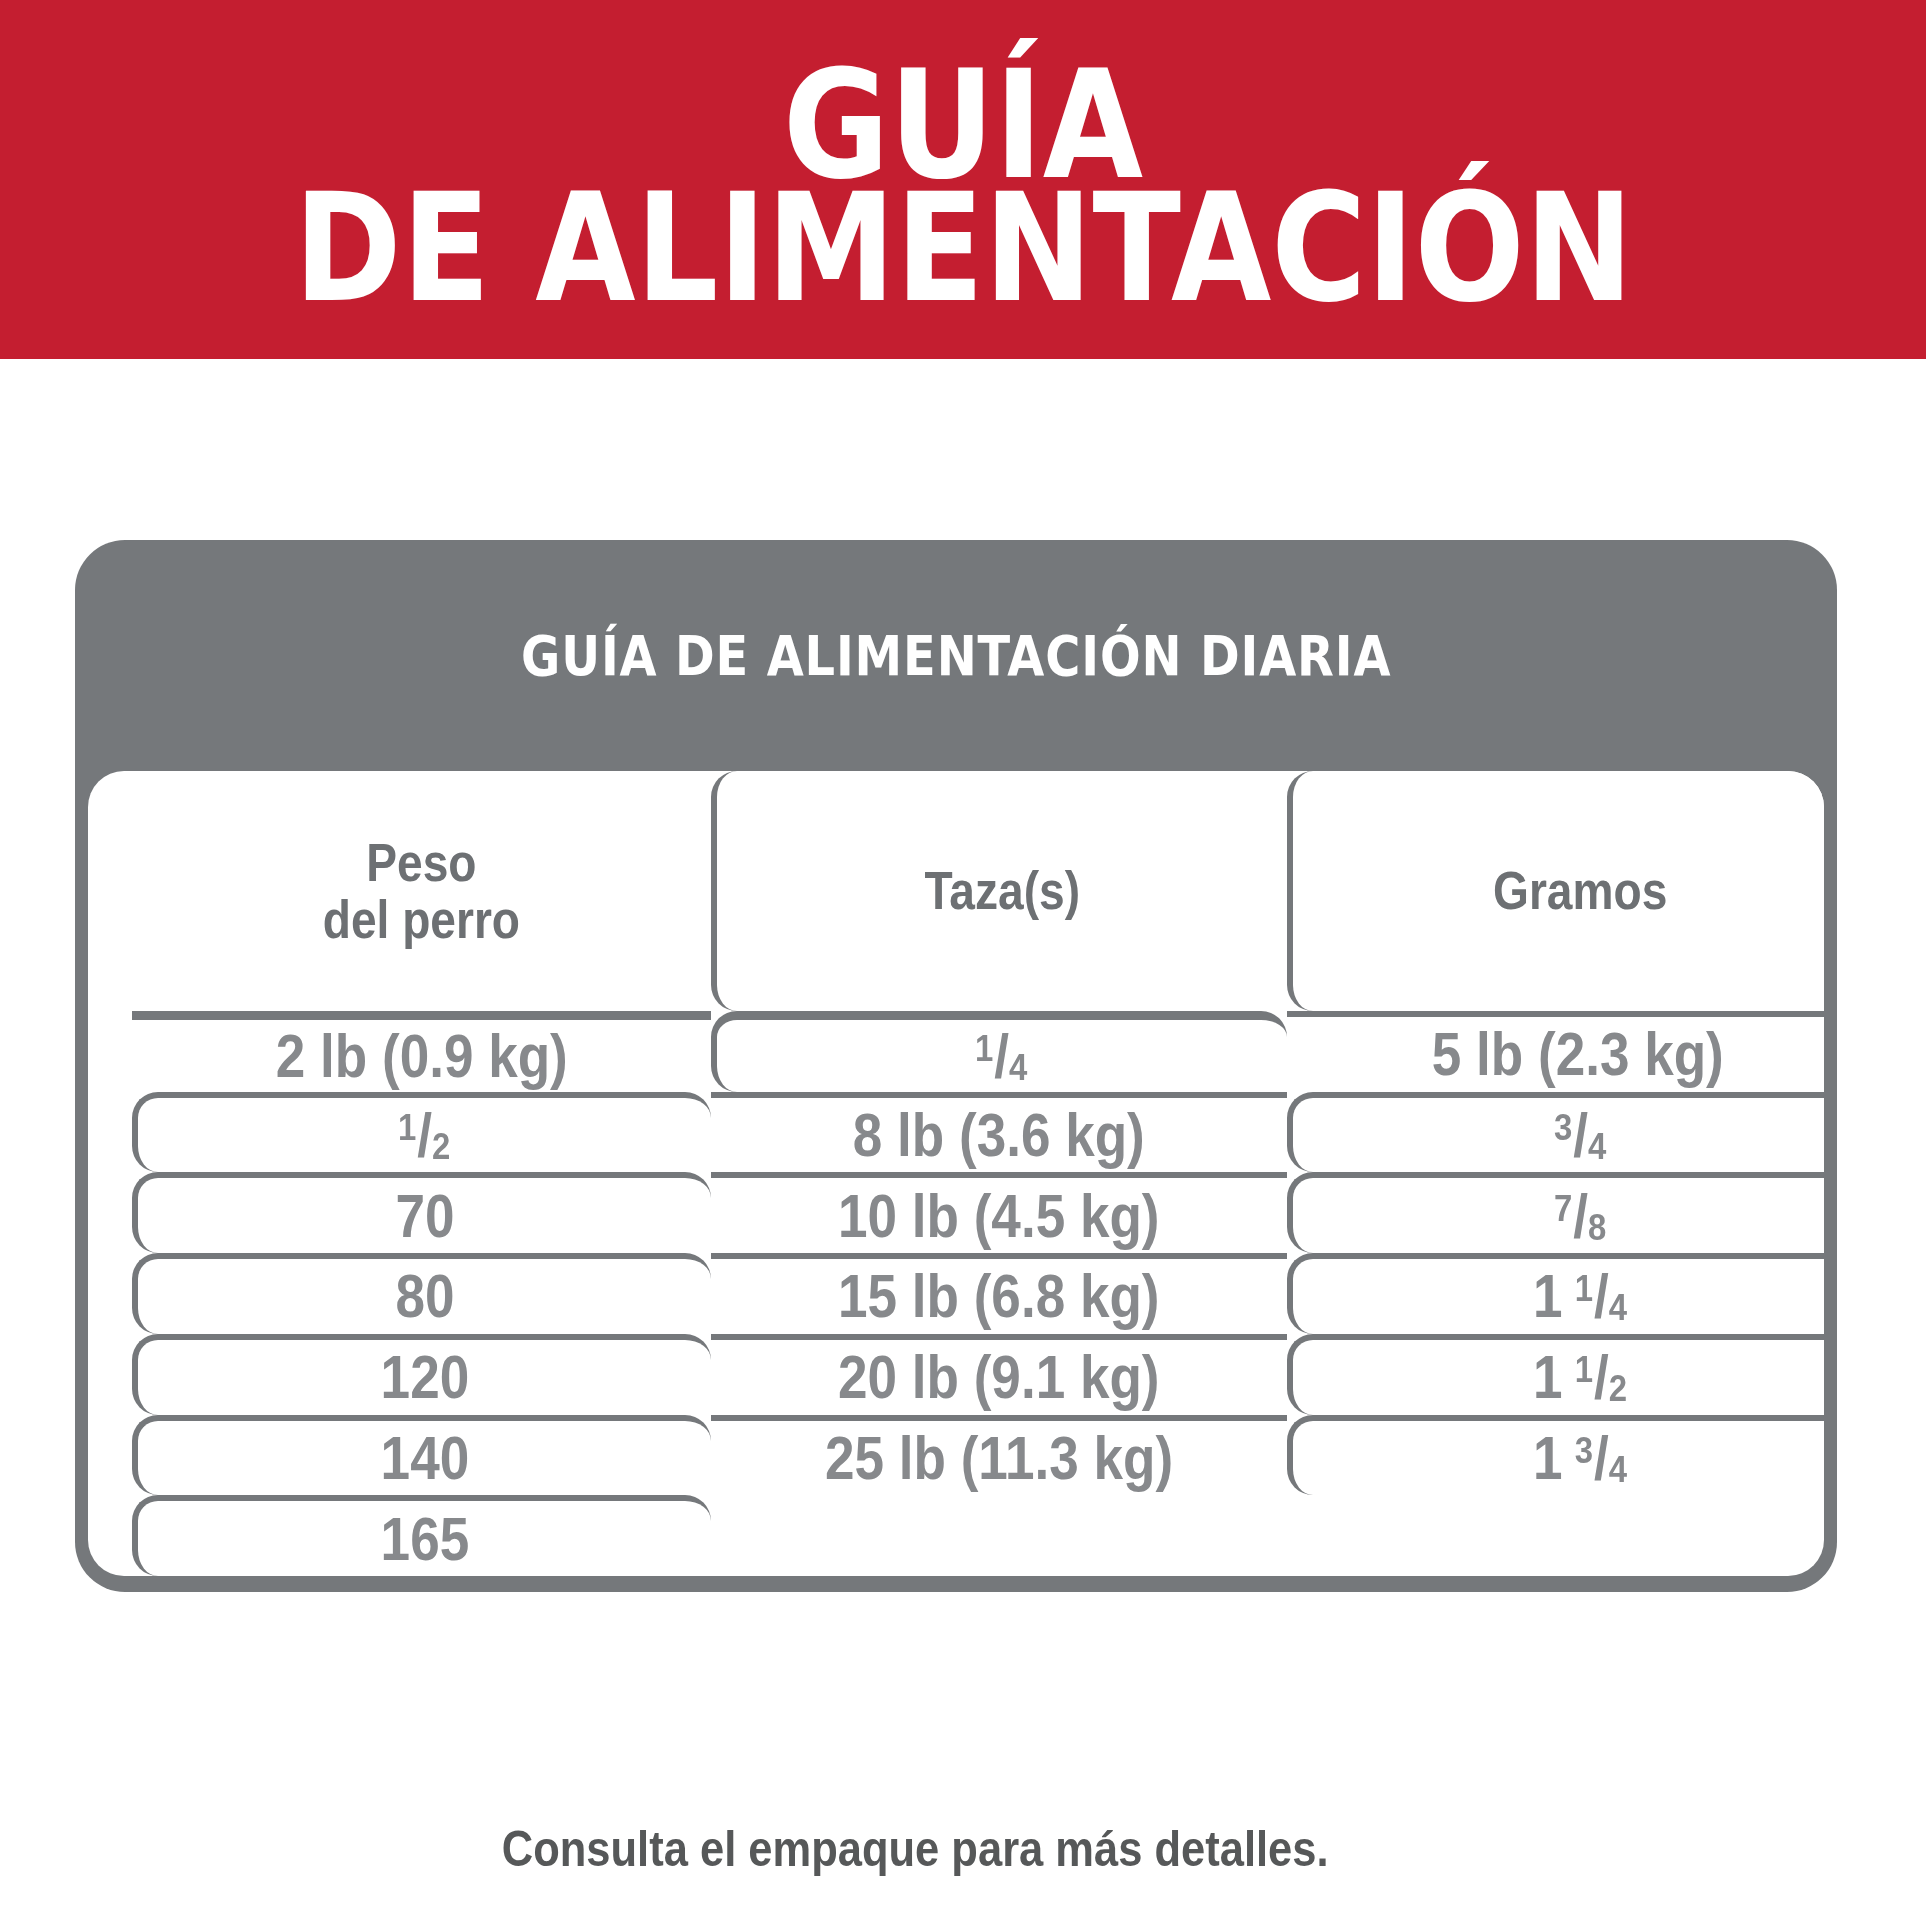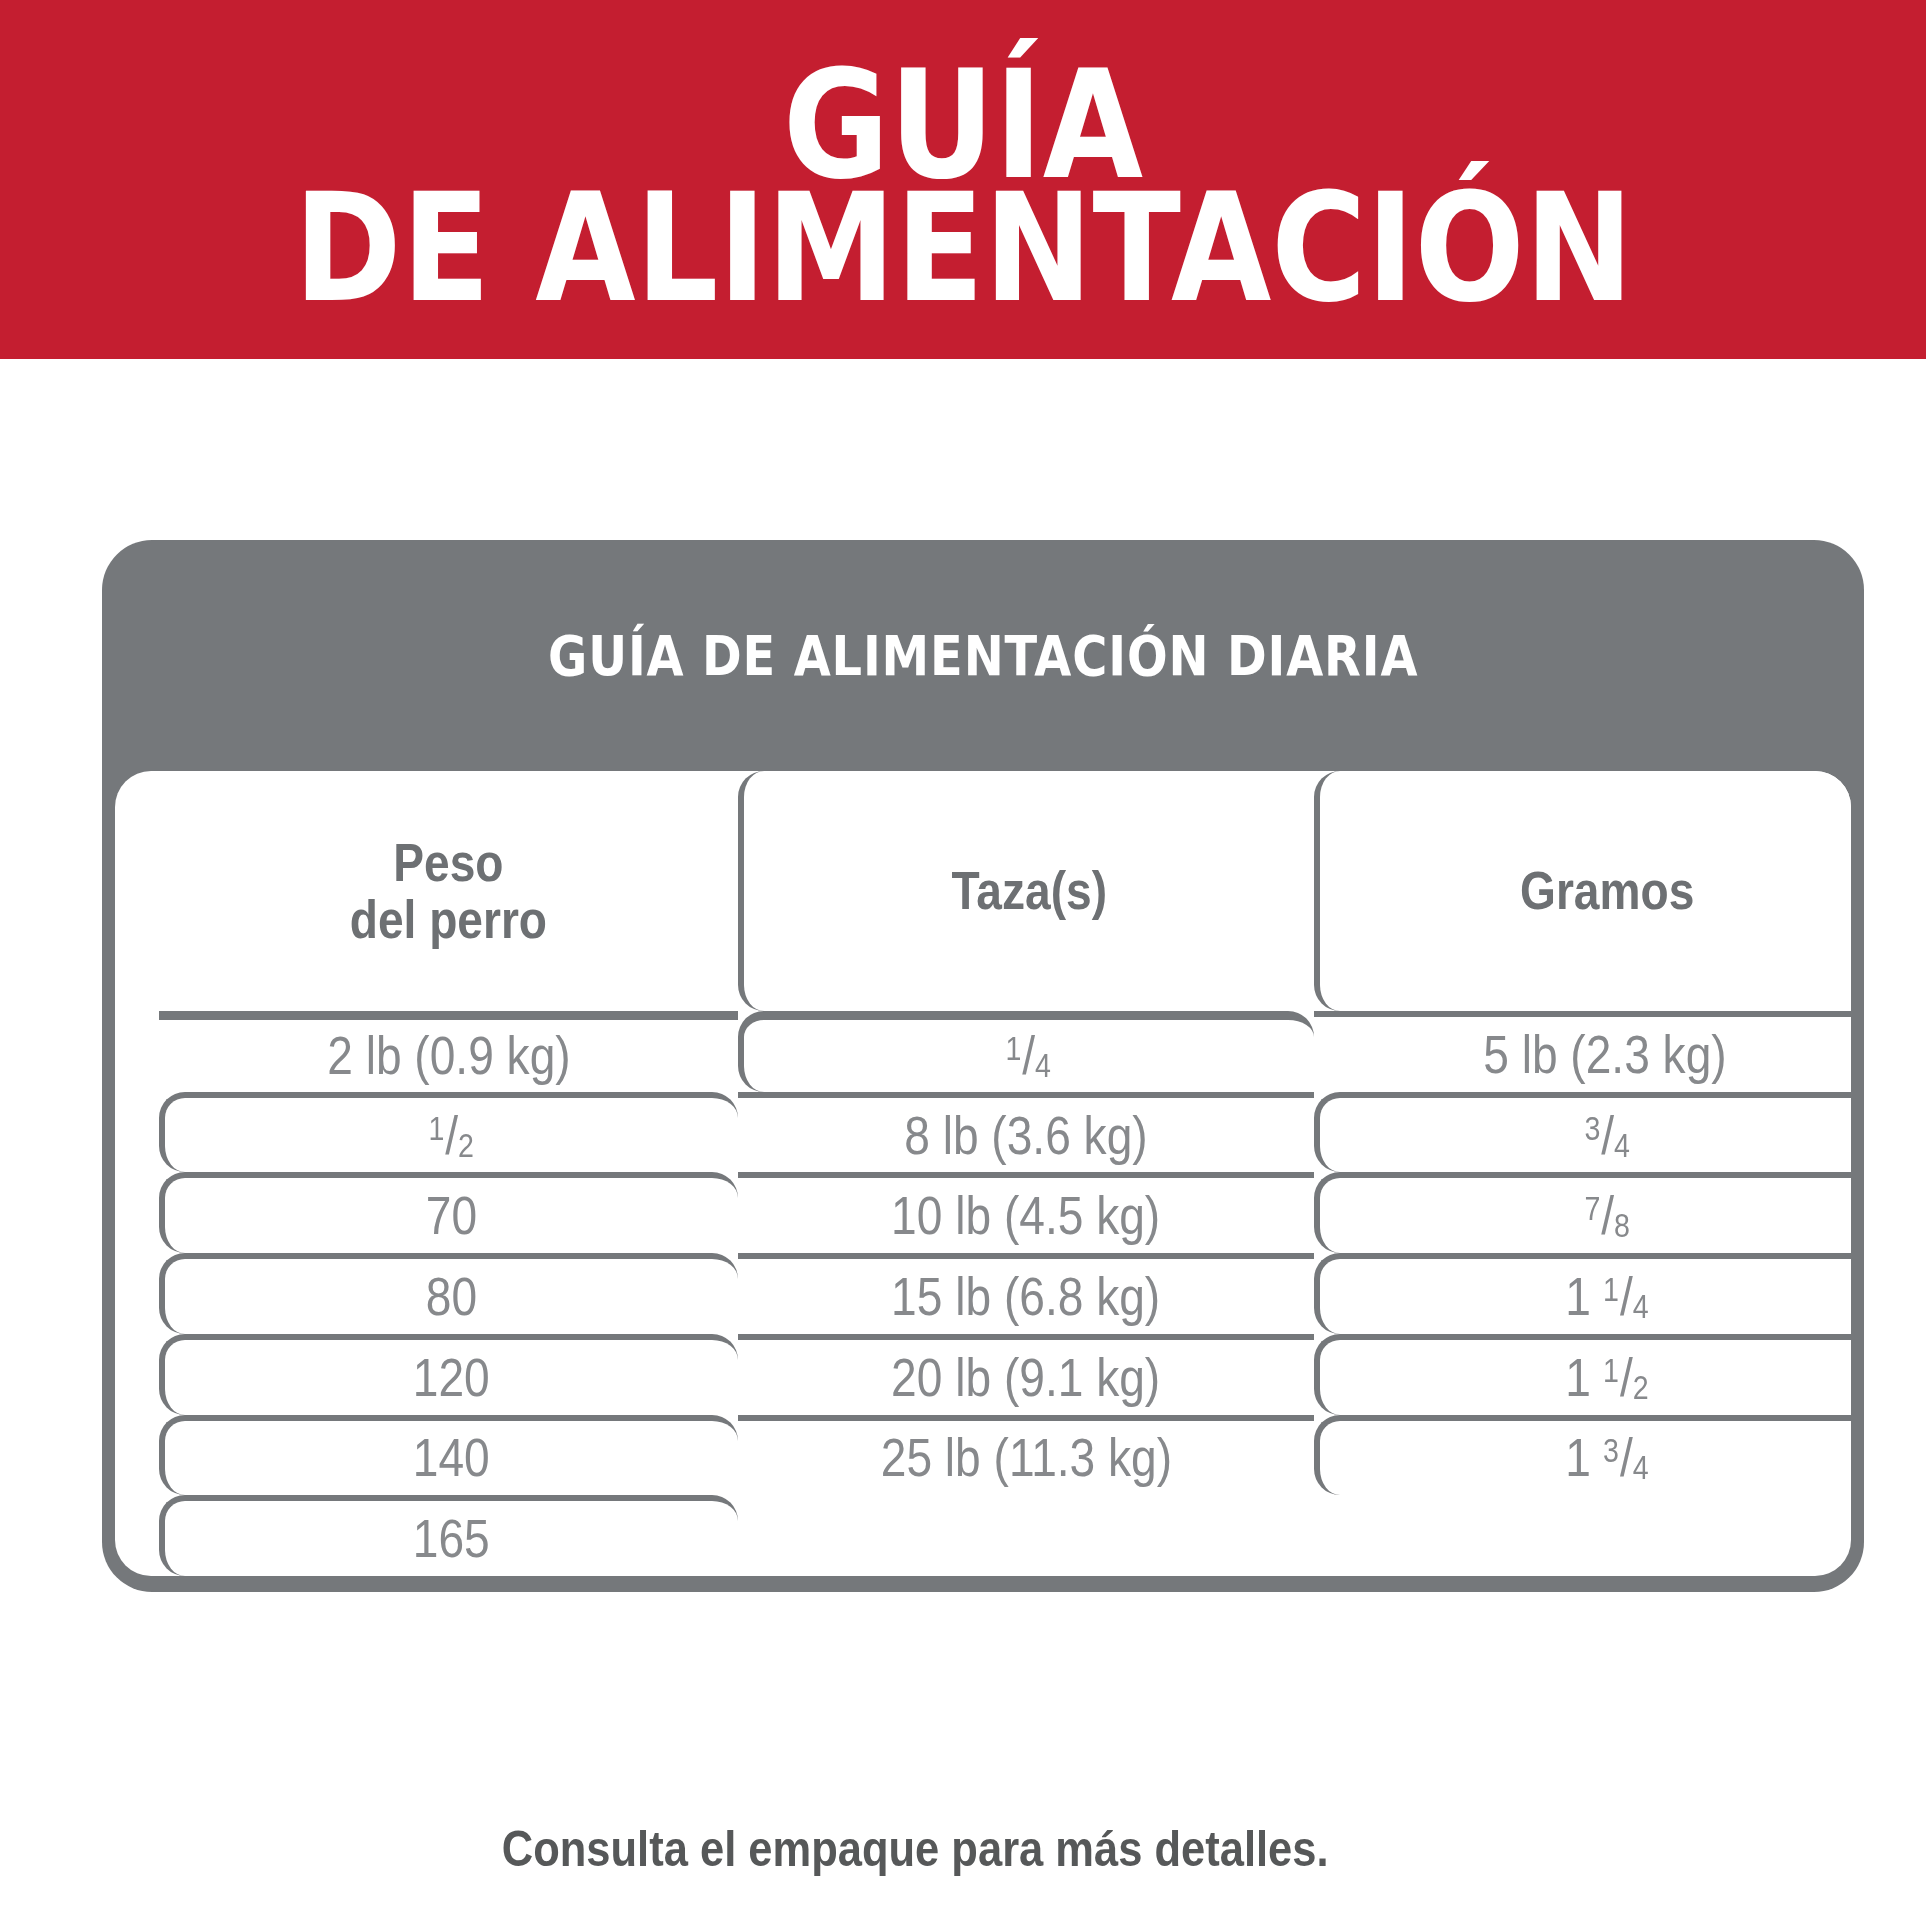--- a/index.html
+++ b/index.html
@@ -29,21 +29,21 @@
     display:flex;flex-direction:column;align-items:center;justify-content:center;
     font-family:"DejaVu Sans", sans-serif;
     font-weight:bold;
     font-size:149px;line-height:0.82;
     text-align:center;
     padding-top:16px;
   }
 
   
   .card{
-    position:absolute;left:102px;top:540px;width:1762px;height:1052px;
+    position:absolute;left:75px;top:540px;width:1762px;height:1052px;
     background:var(--brand-gray,#75787B);
     border-radius:50px;
   }
   .card-title{
     height:231px;
     display:flex;align-items:center;justify-content:center;
     color:#fff;
     font-family:"DejaVu Sans", sans-serif;
     font-weight:bold;
     font-size:55px;
@@ -59,22 +59,23 @@
   }
   .panel-grid{
     display:grid;width:100%;height:100%;
     grid-template-columns:579px 576px 581px;
     grid-template-rows:240px repeat(7, 1fr);
   }
   .cell{
     display:flex;align-items:center;justify-content:center;
     background:var(--white,#fff);
     color:var(--cell-text,#87898C);
-    font-size:53px;
+    font-size:61px;
     text-align:center;
+    font-weight:bold;
   }
   .c2,.c3{border-left:6px solid var(--brand-gray,#75787B);border-radius:26px;}
   .rdata{border-top:6px solid var(--brand-gray,#75787B);}
   .rfirst{border-top:9px solid var(--brand-gray,#75787B);}
   .hcell{
     color:var(--header-text,#6D7073);
     font-weight:bold;
     font-size:53px;
     line-height:1.08;
   }

